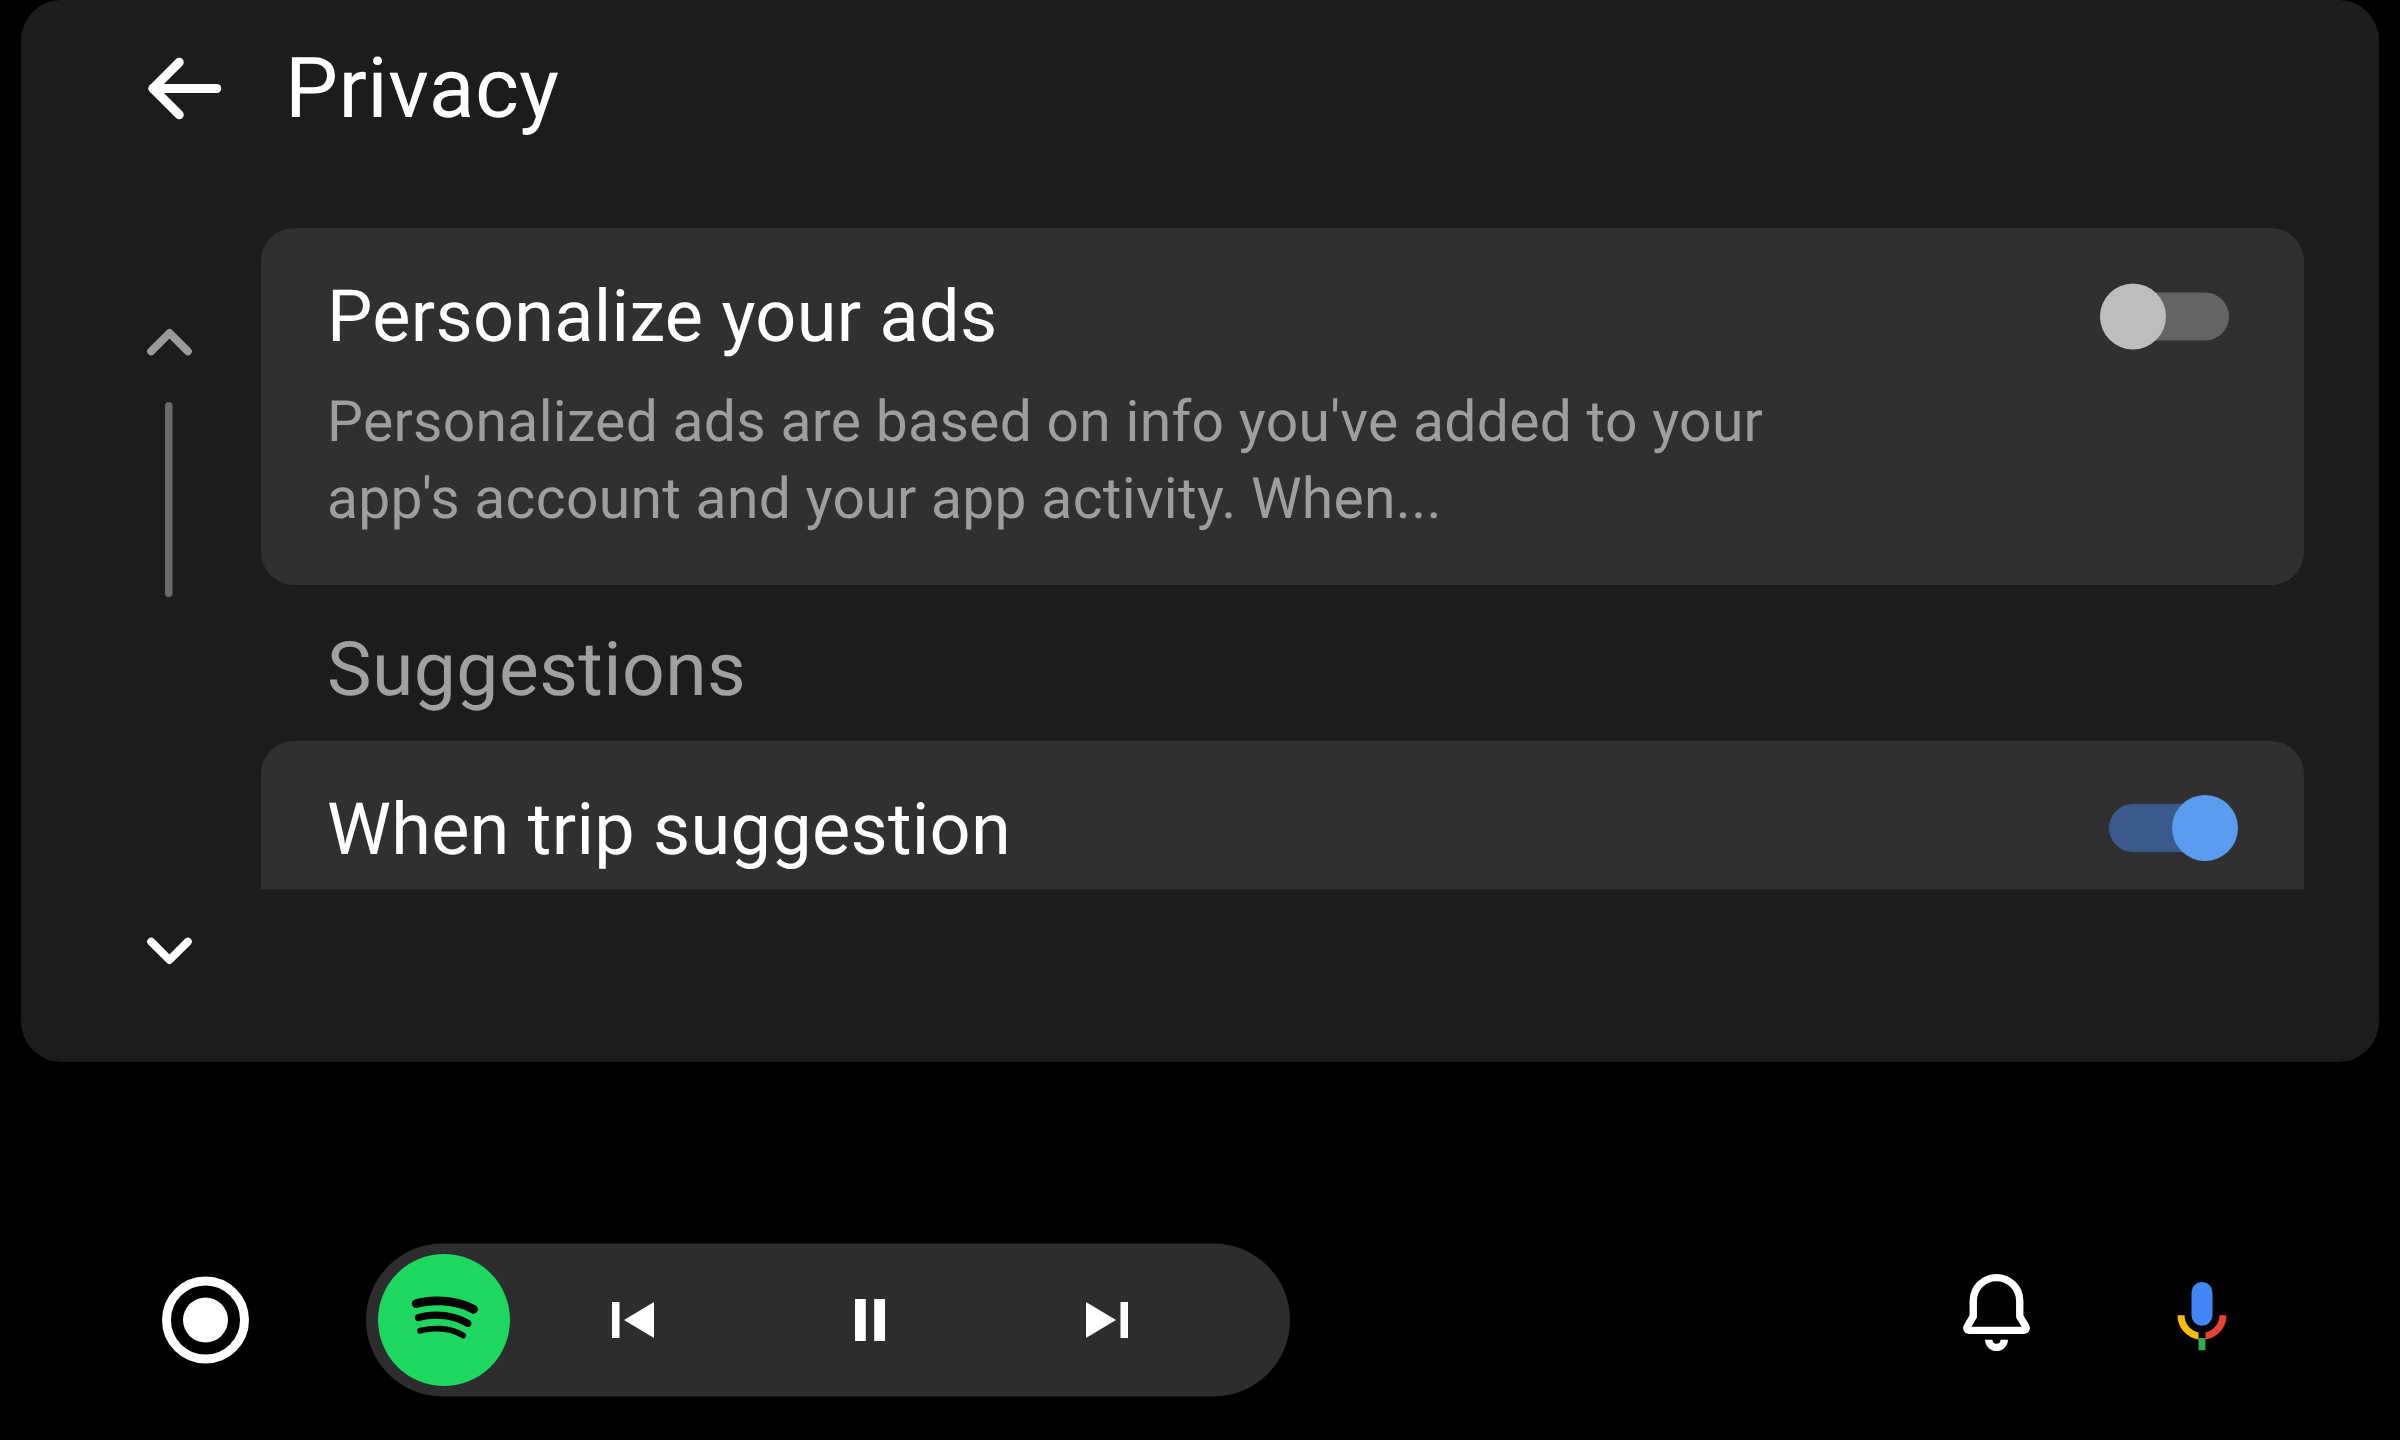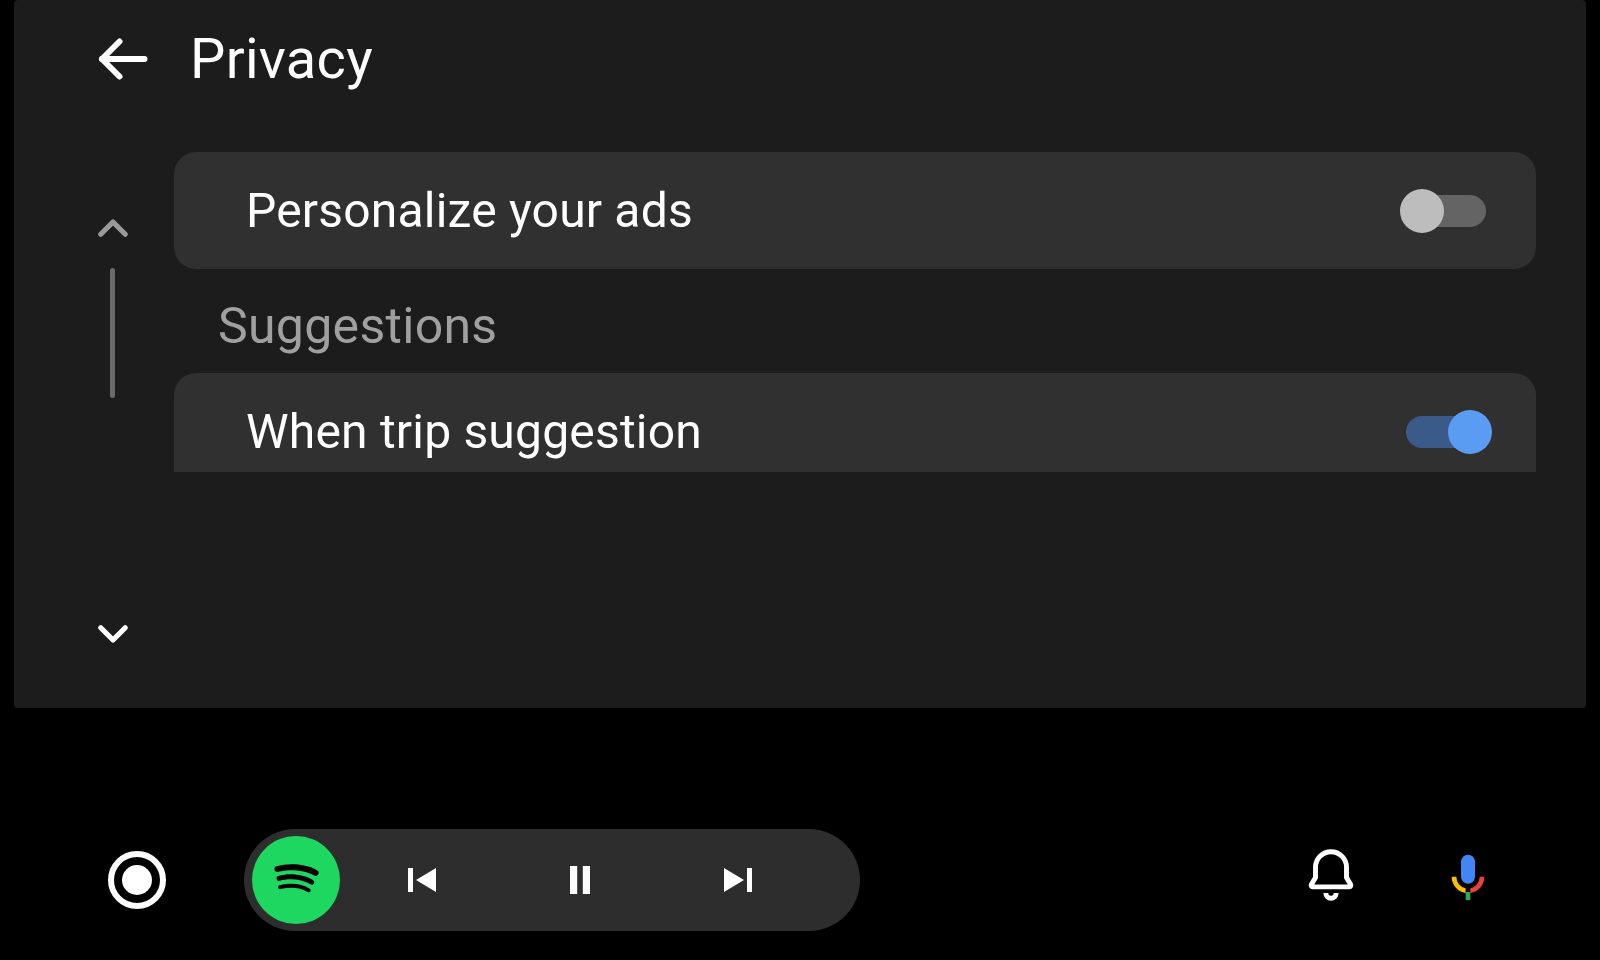--- a/index.html
+++ b/index.html
@@ -1,30 +1,30 @@
 <!DOCTYPE html>
 <html><head>
 <meta charset="utf-8">
 <style>
   * { margin:0; padding:0; box-sizing:border-box; }
   html,body { width:1600px; height:960px; background:#000; font-family:"Google Sans","Roboto","Helvetica Neue",Arial,sans-serif; overflow:hidden; -webkit-font-smoothing:antialiased; }
   .screen { width:1600px; height:960px; background:#000; position:relative; }
-  .panel { position:absolute; left:14px; top:0; right:14px; height:708px; background:#1c1c1c; border-radius:4px; overflow:hidden; }
+  .panel { position:absolute; left:14px; top:0; right:14px; height:708px; background:#1c1c1c; border-radius:27px; overflow:hidden; }
   .header { display:flex; align-items:center; padding:26px 60px 20px 78px; }
   .back-icon { width:60px; height:60px; color:#fff; cursor:pointer; }
   .title { font-size:56px; font-weight:400; color:#fff; margin-left:38px; letter-spacing:0.3px; }
   .content { position:absolute; left:64px; right:40px; top:152px; bottom:0; display:flex; }
   .scroll-col { width:70px; display:flex; flex-direction:column; align-items:center; padding-top:50px; }
   .chev { width:42px; height:42px; color:#9a9a9a; cursor:pointer; margin:6px 0; }
   .scroll-track { width:6px; background:transparent; height:156px; margin:12px 0; border-radius:3px; display:flex; flex-direction:column; }
   .scroll-thumb { width:5px; height:130px; background:#6a6a6a; border-radius:3px; margin-top:0; }
   .spacer { height:170px; }
   .list-col { flex:1; padding-left:26px; padding-right:10px; }
   .card { background:#303030; border-radius:22px; padding:30px 44px 30px 44px; margin-bottom:28px; position:relative; }
-  .card-top { display:flex; align-items:center; justify-content:space-between;margin-left:28px; }
+  .card-top { display:flex; align-items:center; justify-content:space-between; }
   .card-title { font-size:48px; font-weight:400; color:#fff; letter-spacing:0.2px; }
   .card-sub { font-size:38px; line-height:1.35; color:#9e9e9e; margin-top:18px; letter-spacing:0.2px; max-width:1050px; }
   .section-label { font-size:50px; color:#a0a0a0; margin:28px 0 18px 44px; letter-spacing:0.3px; }
   .switch { width:92px; height:48px; border-radius:24px; position:relative; cursor:pointer; flex-shrink:0; }
   .switch .track { position:absolute; top:8px; left:6px; right:6px; height:32px; border-radius:16px; }
   .switch .knob { position:absolute; top:2px; width:44px; height:44px; border-radius:50%; }
   .switch.off .track { background:#646464; }
   .switch.off .knob { left:0; background:#bdbdbd; }
   .switch.on .track { background:#3a5b8a; }
   .switch.on .knob { right:0; background:#5a9cf2; }
@@ -80,20 +80,21 @@
 
       <div class="list-col">
         <div class="card">
           <div class="card-top">
             <div class="card-title">Personalize your ads</div>
             <div class="switch off">
               <div class="track"></div>
                 <div class="knob"></div>
             </div>
           </div>
+          <div class="card-sub">Personalized ads are based on info you've added to your app's account and your app activity. When...</div>
         </div>
 
         <div class="section-label">Suggestions</div>
 
         <div class="card card-cutoff">
           <div class="card-top">
             <div class="card-title">When trip suggestion</div>
             <div class="switch on">
               <div class="track"></div>
                 <div class="knob"></div>

